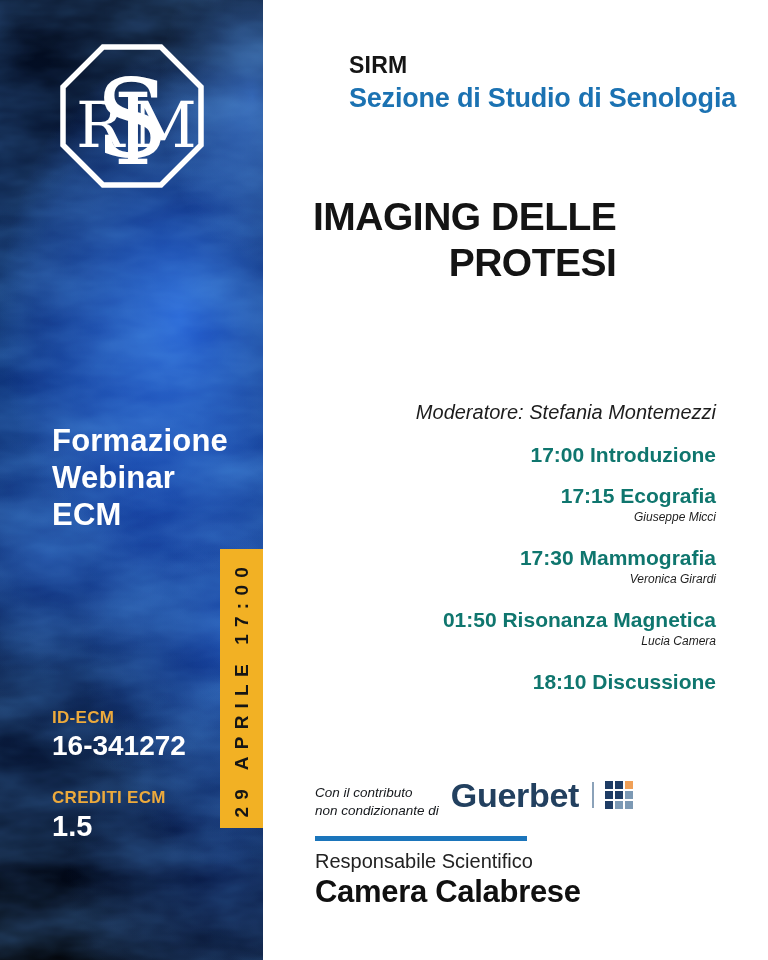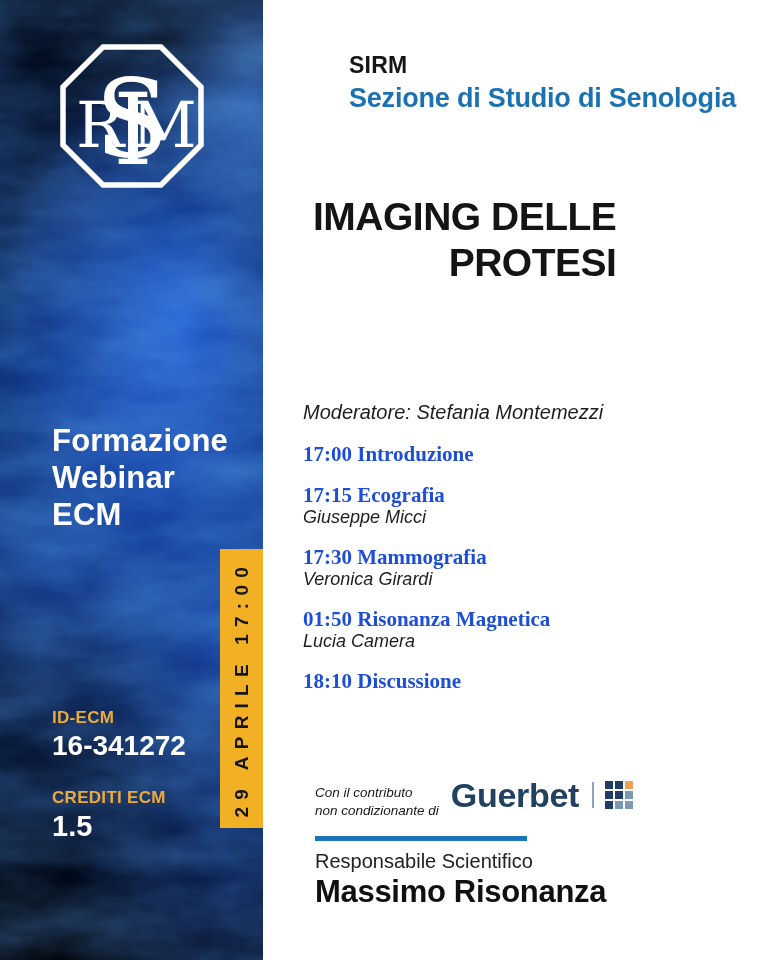--- a/index.html
+++ b/index.html
@@ -114,38 +114,37 @@
     position: absolute;
     left: 313px; top: 194px;
     color: #141414;
     font-size: 39px;
     font-weight: 700;
     line-height: 46px;
     letter-spacing: -0.5px;
     text-align: right;
   }
 
-  .program { position: absolute; left: 303px; top: 401px; width: 420px; }
+  .program { position: absolute; left: 296px; top: 401px; width: 420px; text-align: right; }
   .moderator {
     font-style: italic;
     color: #1d1d1d;
     font-size: 20px;
     margin-bottom: 19px;
   }
   .program-item { margin-bottom: 18px; }
   .program-time {
-    color: #1d4ed8;
+    color: #0f766e;
     font-size: 21px;
     font-weight: 700;
     line-height: 23px;
-    font-family: Liberation Serif, serif;
   }
   .program-speaker {
     color: #1d1d1d;
-    font-size: 18px;
+    font-size: 12px;
     font-style: italic;
     line-height: 21px;
   }
 
   
   .sponsor {
     position: absolute;
     left: 315px; top: 770px;
     display: flex;
     align-items: center;
@@ -296,16 +295,16 @@
       <span style="background: rgb(124, 153, 180);"></span>
       <span style="background: rgb(30, 60, 100);"></span>
       <span style="background: rgb(124, 153, 180);"></span>
       <span style="background: rgb(124, 153, 180);"></span>
     </div>
   </div>
 
   <div class="footer">
     <div class="footer-divider"></div>
     <div class="responsabile-label">Responsabile Scientifico</div>
-    <div class="responsabile-name">Massimo Risonanza</div>
+    <div class="responsabile-name">Camera Calabrese</div>
   </div>
 
 </div>
 
 </body></html>

